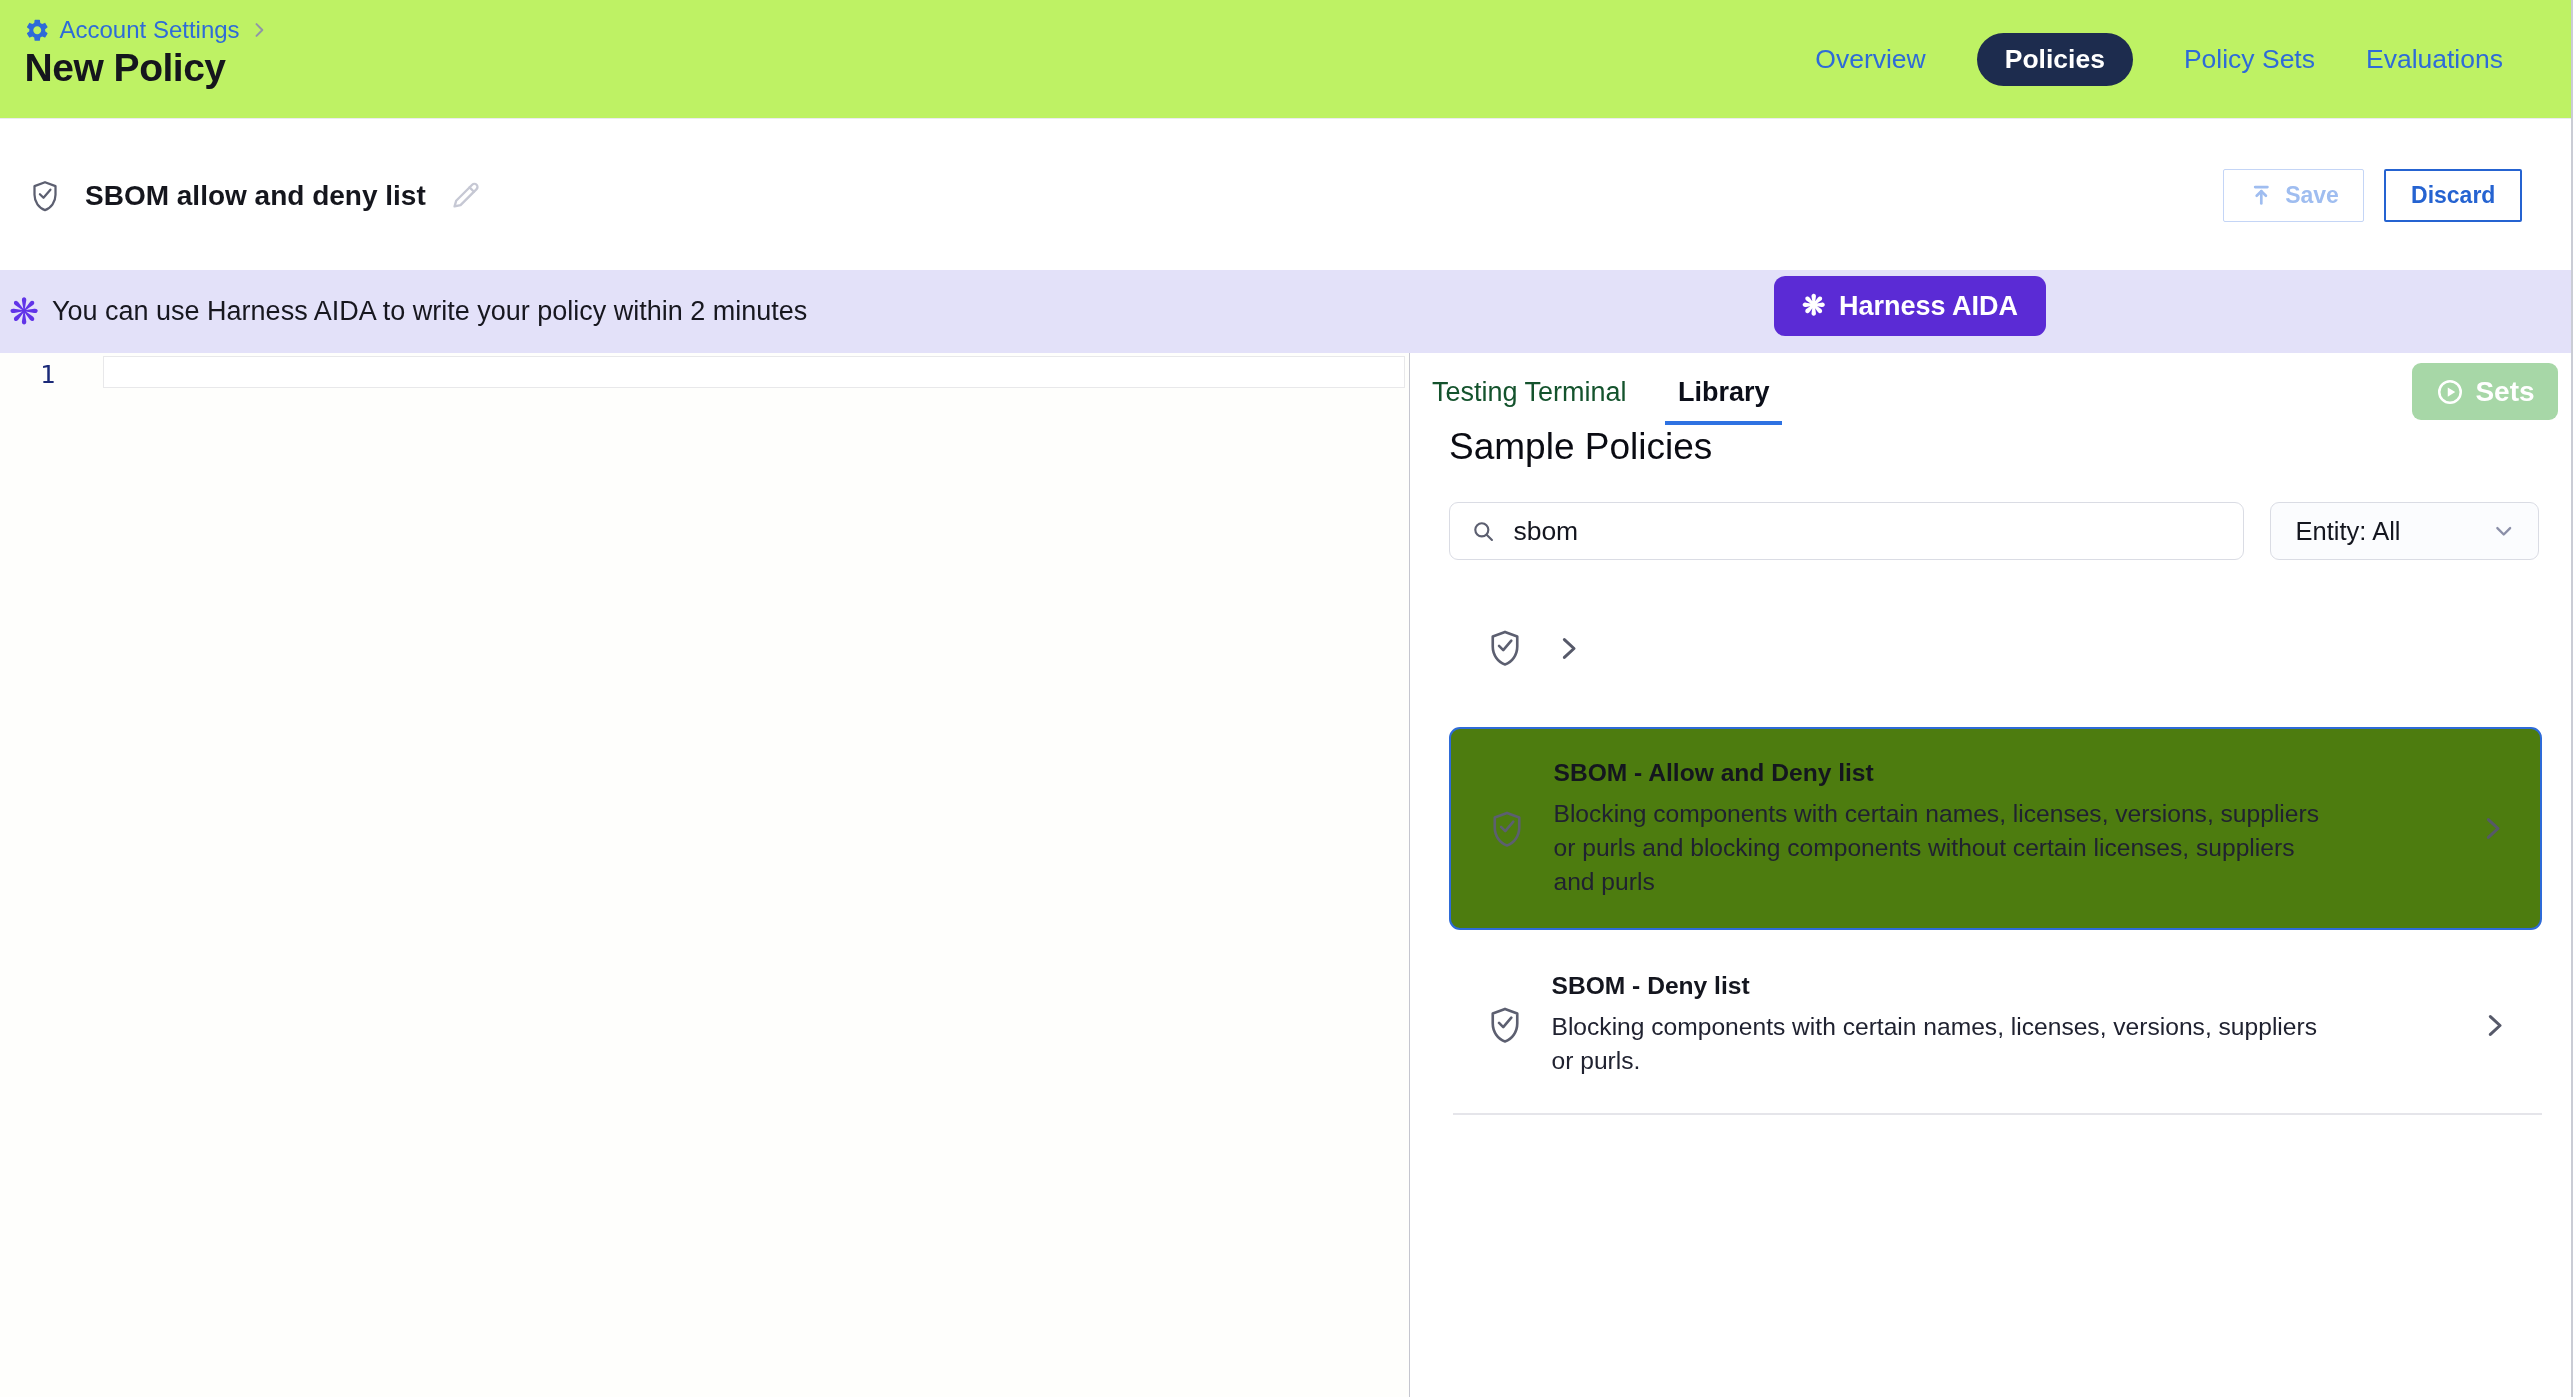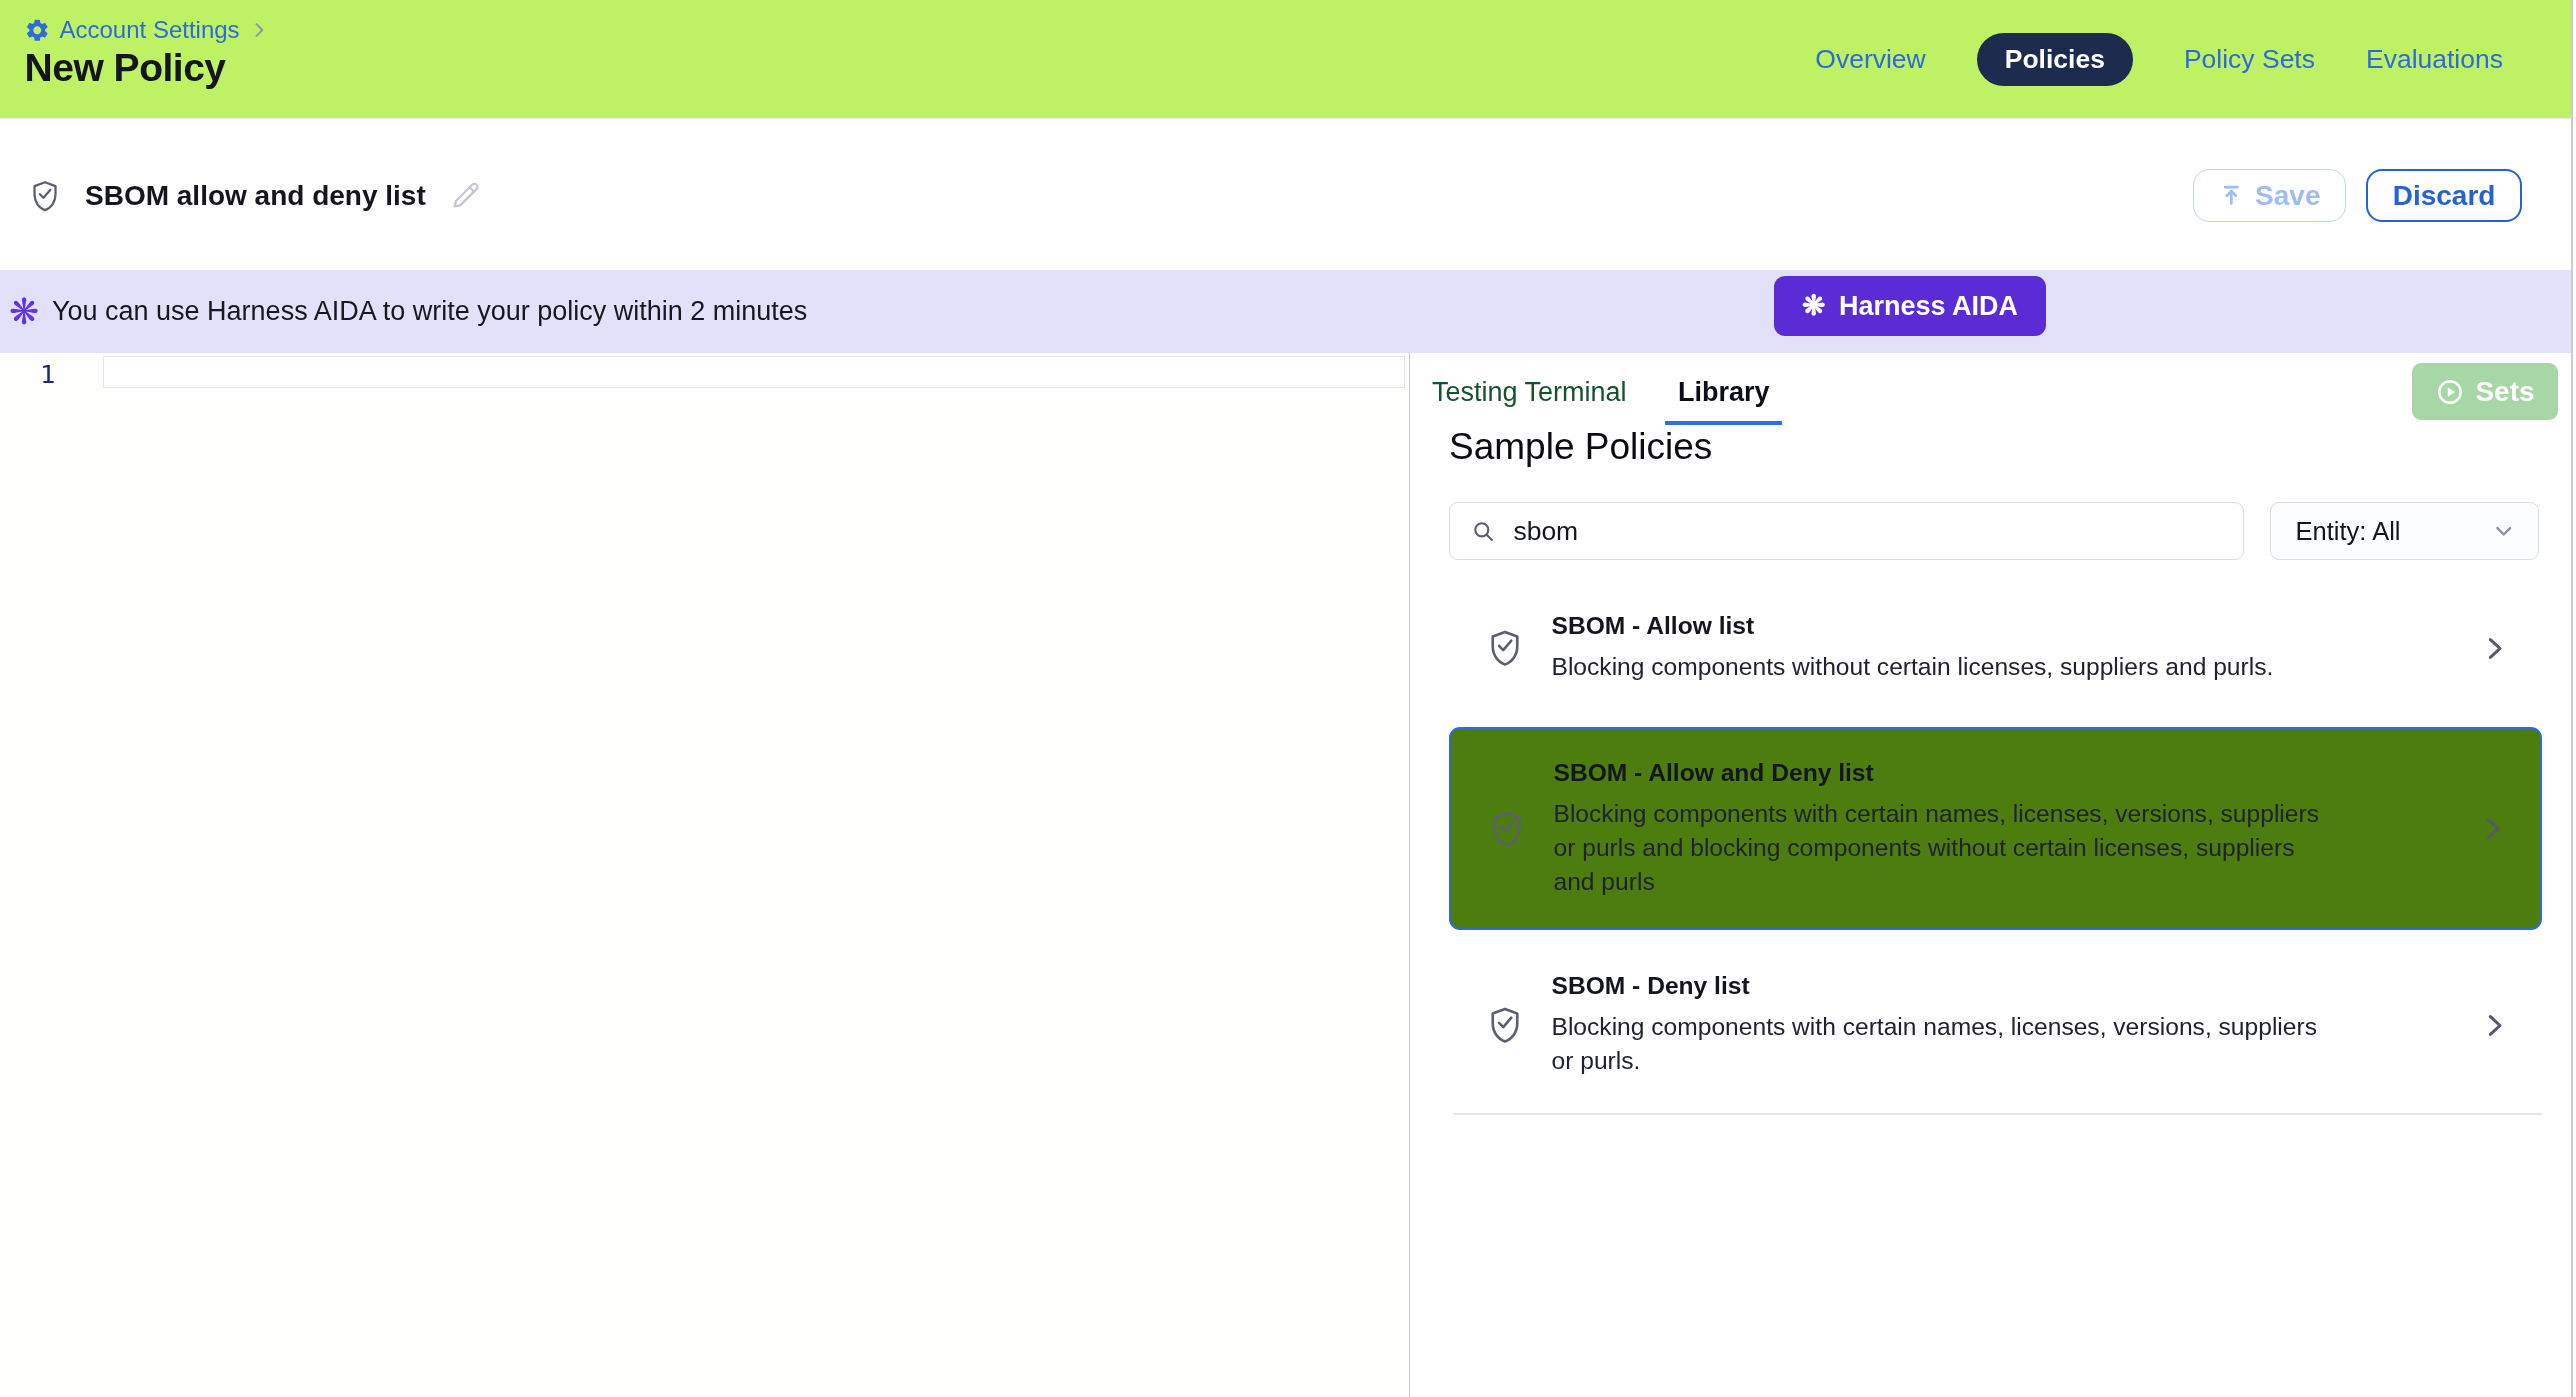--- a/index.html
+++ b/index.html
@@ -17,22 +17,22 @@
   .nav-link { font-size:26.5px; color:#2e6bd8; font-weight:500; cursor:pointer; }
   .nav-pill { background:#1d2c4e; color:#fff; font-weight:700; font-size:26.5px;
     padding:11px 28px; border-radius:911px; }
 
   
   .toolbar { position:absolute; left:0; top:121px; width:2571px; height:149px; background:#fff;
     display:flex; align-items:center; justify-content:space-between; padding:0 49px 0 27px; }
   .toolbar-left { display:flex; align-items:center; gap:22px; }
   .policy-name { font-size:28px; font-weight:700; color:#15161d; }
   .toolbar-right { display:flex; align-items:center; gap:20px; }
-  .btn { height:53px; border-radius:16px; background:#fff; display:flex; align-items:center;
-    gap:12px; font-weight:700; font-size:28px; padding:0 24.6px; cursor:pointer; }
+  .btn { height:53px; border-radius:2px; background:#fff; display:flex; align-items:center;
+    gap:12px; font-weight:700; font-size:23px; padding:0 24.6px; cursor:pointer; }
   .btn-save { border:1.8px solid #c4d5f6; color:#9fbdf0; }
   .btn-discard { border:2.3px solid #2563d1; color:#2563d1; }
 
   
   .banner { position:absolute; left:0; top:270px; width:2571px; height:83px; background:#e3e1f9; }
   .banner-inner { position:absolute; left:9px; top:0; height:83px; display:flex; align-items:center; gap:12.8px; }
   .sparkle { font-size:36px; color:#6134e8; line-height:1; }
   .banner-text { font-size:27px; color:#17171f; font-weight:500; }
   .aida-btn { position:absolute; left:1774px; top:6.4px; width:272px; height:60px;
     background:#5b2bd5; border-radius:11px; color:#fff; display:flex; align-items:center;
@@ -187,24 +187,20 @@
     </svg>
   </div>
 
   <div class="card card-1">
     <span>
       <svg width="42" height="46" viewBox="0 0 24 24" fill="none" stroke="#5c5f70" stroke-width="1.5" stroke-linecap="round" stroke-linejoin="round">
         <path d="M12 2.8 L19 5.4 V11.2 C19 15.9 16.1 20.1 12 21.4 C7.9 20.1 5 15.9 5 11.2 V5.4 Z"></path>
         <polyline points="8.6,10.8 11,13.2 15.6,7.8"></polyline>
       </svg>
     </span>
-    <div class="card-body">
-      <div class="card-title">SBOM - Allow list</div>
-      <div class="card-desc">Blocking components without certain licenses, suppliers and purls.</div>
-    </div>
     <span>
       <svg width="33" height="33" viewBox="0 0 24 24" fill="none" stroke="#565969" stroke-width="2.2" stroke-linecap="round" stroke-linejoin="round">
         <polyline points="9,5.5 16,12 9,18.5"></polyline>
       </svg>
     </span>
   </div>
 
   <div class="card card-2">
     <span>
       <svg width="42" height="46" viewBox="0 0 24 24" fill="none" stroke="#5c5f70" stroke-width="1.5" stroke-linecap="round" stroke-linejoin="round">

